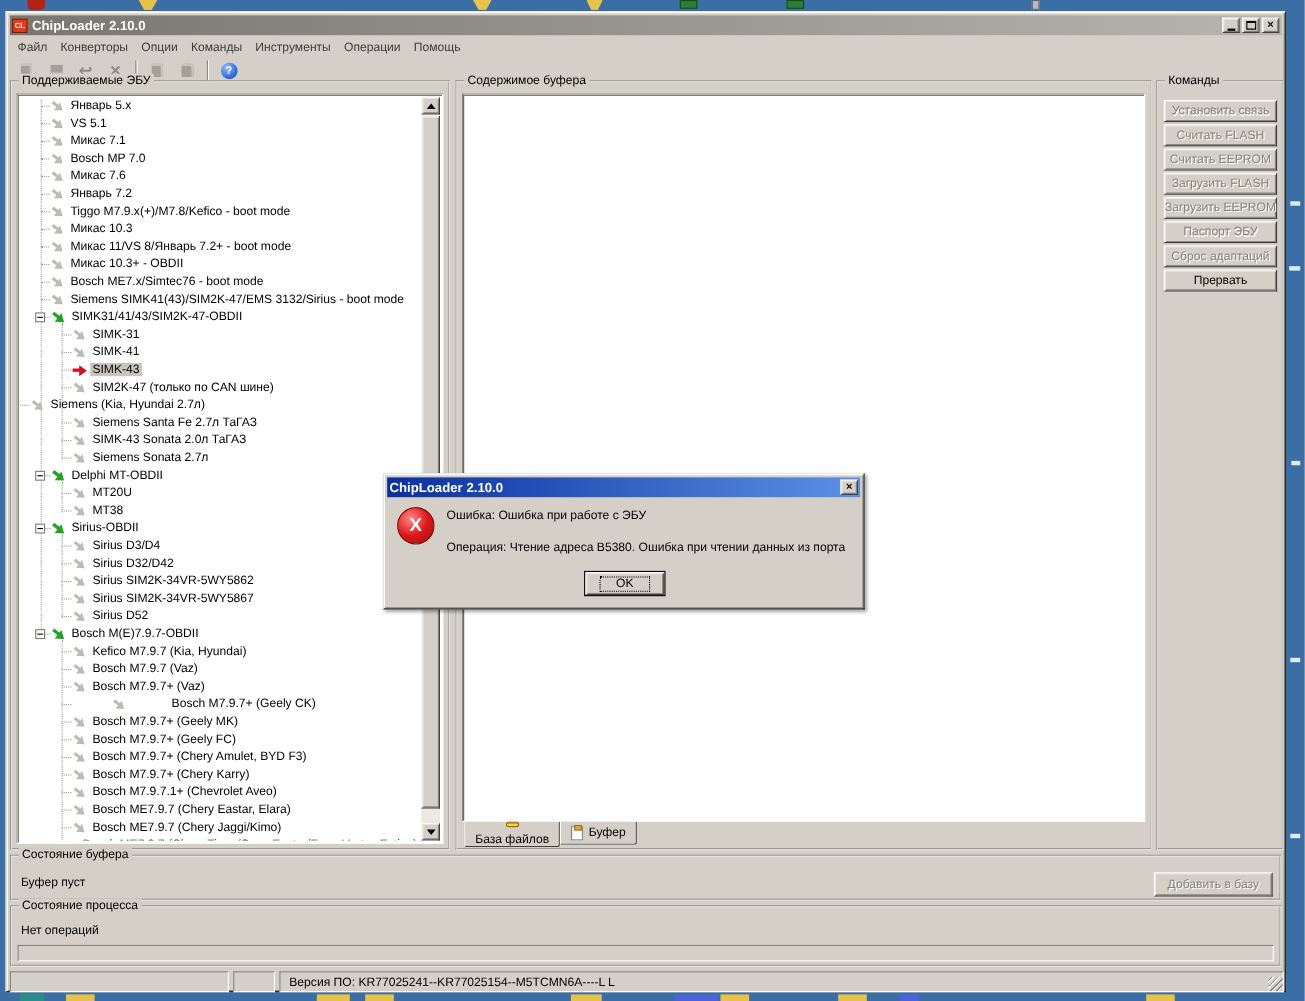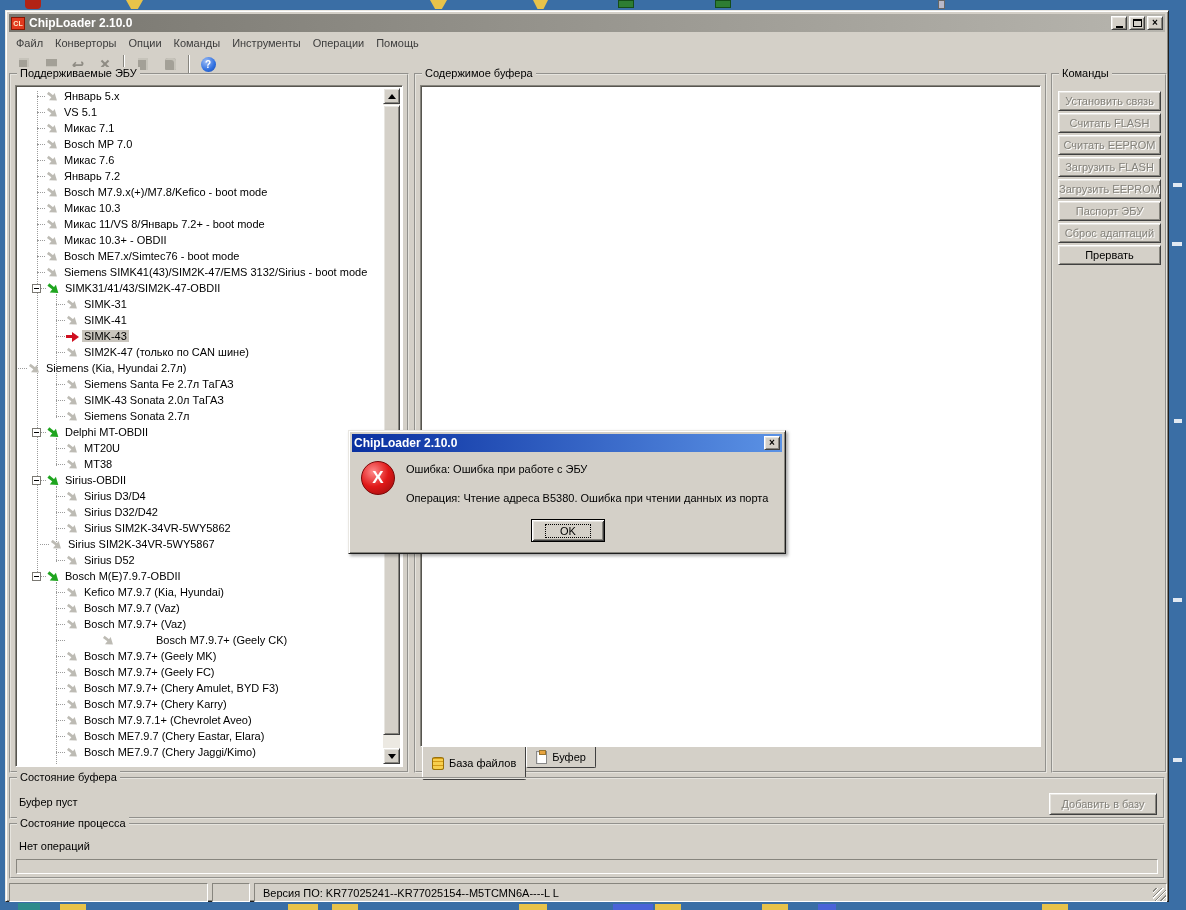--- a/index.html
+++ b/index.html
@@ -71,21 +71,21 @@
   .tri-down { width:0; height:0; border-left:4px solid transparent; border-right:4px solid transparent; border-top:5px solid #000; }
   .sb-thumb { position:absolute; left:0; top:17px; width:17px; height:630px; }
 
   
   .gb-buffer { left:408px; top:62px; width:633px; height:700px; }
   .buffer-area { position:absolute; left:4px; top:10px; right:4px; height:662px; }
   .tabs { position:absolute; left:6px; top:672px; height:24px; display:flex; }
   .tab { height:21px; background:#d4d0c8; display:flex; align-items:center; gap:5px; padding:0 9px;
          border-left:1px solid #ffffff; border-right:1px solid #404040; border-bottom:1px solid #404040;
          border-radius:0 0 2px 2px; }
-  .tab.active { height:33px; border-left:1px solid #ffffff; }
+  .tab.active { height:23px; border-left:1px solid #ffffff;flex-direction:column; }
   .db-icon { width:12px; height:13px; border:1px solid #9a7208; border-radius:3px/2px;
              background:linear-gradient(#d49a18 0 1px,#f7cf4e 1px 3px,#d49a18 3px 4px,#f7cf4e 4px 7px,#d49a18 7px 8px,#f7cf4e 8px 11px,#b8860b 11px); }
   .clip-icon { width:11px; height:13px; background:#fff; border:1px solid #888; position:relative; box-shadow:inset 1px 1px 0 #e8e8e8; }
   .clip-icon::before { content:""; position:absolute; top:-2px; left:2px; width:5px; height:3px; background:#e8a33d; border:1px solid #99742c; }
 
   
   .gb-cmd { left:1045px; top:62px; width:116px; height:700px; }
   .cmd-btn { position:absolute; left:5px; width:103px; height:20px; display:flex; align-items:center; justify-content:center; white-space:nowrap; }
   .disabled-text { color:#84827b; text-shadow:1px 1px 0 #ffffff; }
 
@@ -262,21 +262,21 @@
               <span class="h"></span>
             </span>
             <span class="tree-label">Январь 7.2</span>
           </div>
           <div class="tree-row" style="padding-left: 19px;">
             <span class="hstub" style="width:8px"></span>
             <span class="arr arr-leaf">
               <span class="s"></span>
               <span class="h"></span>
             </span>
-            <span class="tree-label">Bosch M7.9.x(+)/M7.8/Kefico - boot mode</span>
+            <span class="tree-label">Tiggo M7.9.x(+)/M7.8/Kefico - boot mode</span>
           </div>
           <div class="tree-row" style="padding-left: 19px;">
             <span class="hstub" style="width:8px"></span>
             <span class="arr arr-leaf">
               <span class="s"></span>
               <span class="h"></span>
             </span>
             <span class="tree-label">Микас 10.3</span>
           </div>
           <div class="tree-row" style="padding-left: 19px;">
@@ -435,21 +435,21 @@
             <span class="tree-label">Sirius D32/D42</span>
           </div>
           <div class="tree-row" style="padding-left: 38px;">
             <span class="hstub" style="width:9px"></span>
             <span class="arr arr-leaf">
               <span class="s"></span>
               <span class="h"></span>
             </span>
             <span class="tree-label">Sirius SIM2K-34VR-5WY5862</span>
           </div>
-          <div class="tree-row" style="padding-left: 22px;">
+          <div class="tree-row" style="padding-left: 38px;">
             <span class="hstub" style="width:9px"></span>
             <span class="arr arr-leaf">
               <span class="s"></span>
               <span class="h"></span>
             </span>
             <span class="tree-label">Sirius SIM2K-34VR-5WY5867</span>
           </div>
           <div class="tree-row" style="padding-left: 38px;">
             <span class="hstub" style="width:9px"></span>
             <span class="arr arr-leaf">

